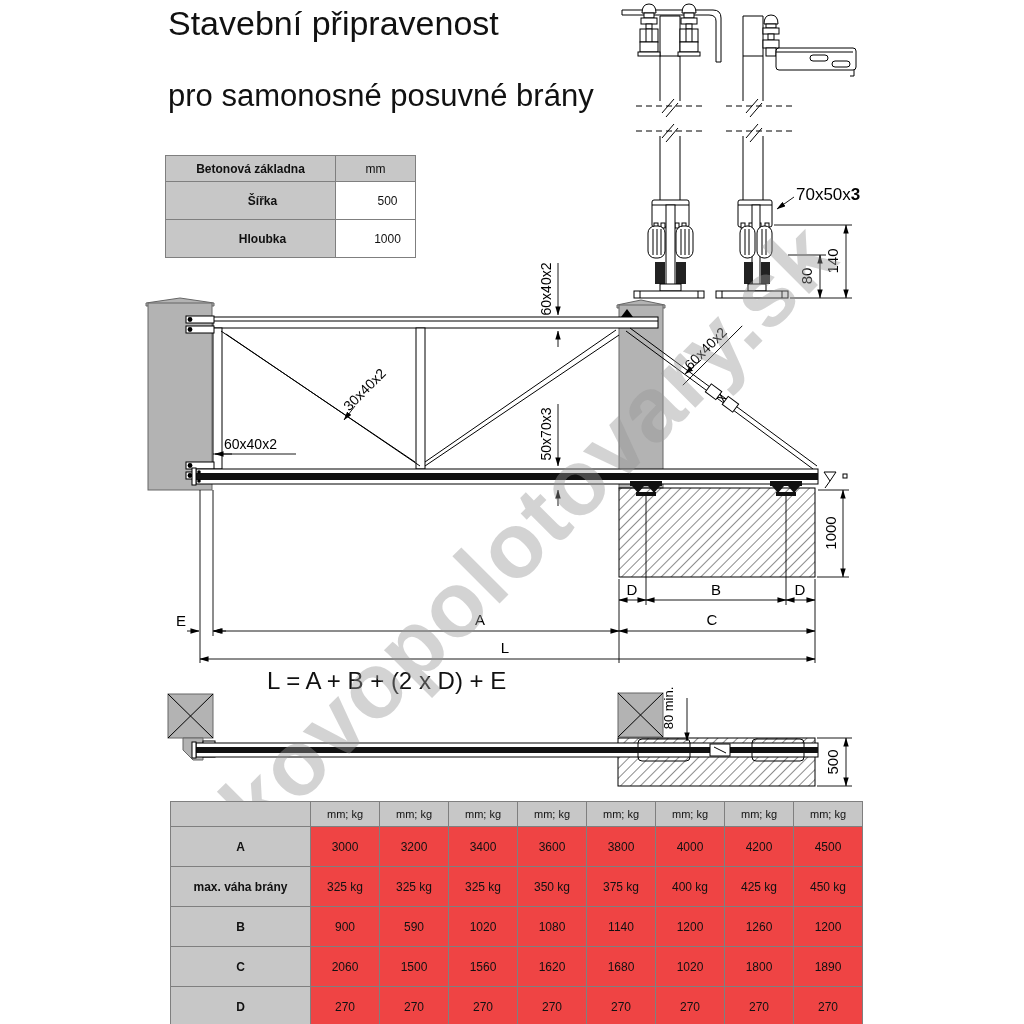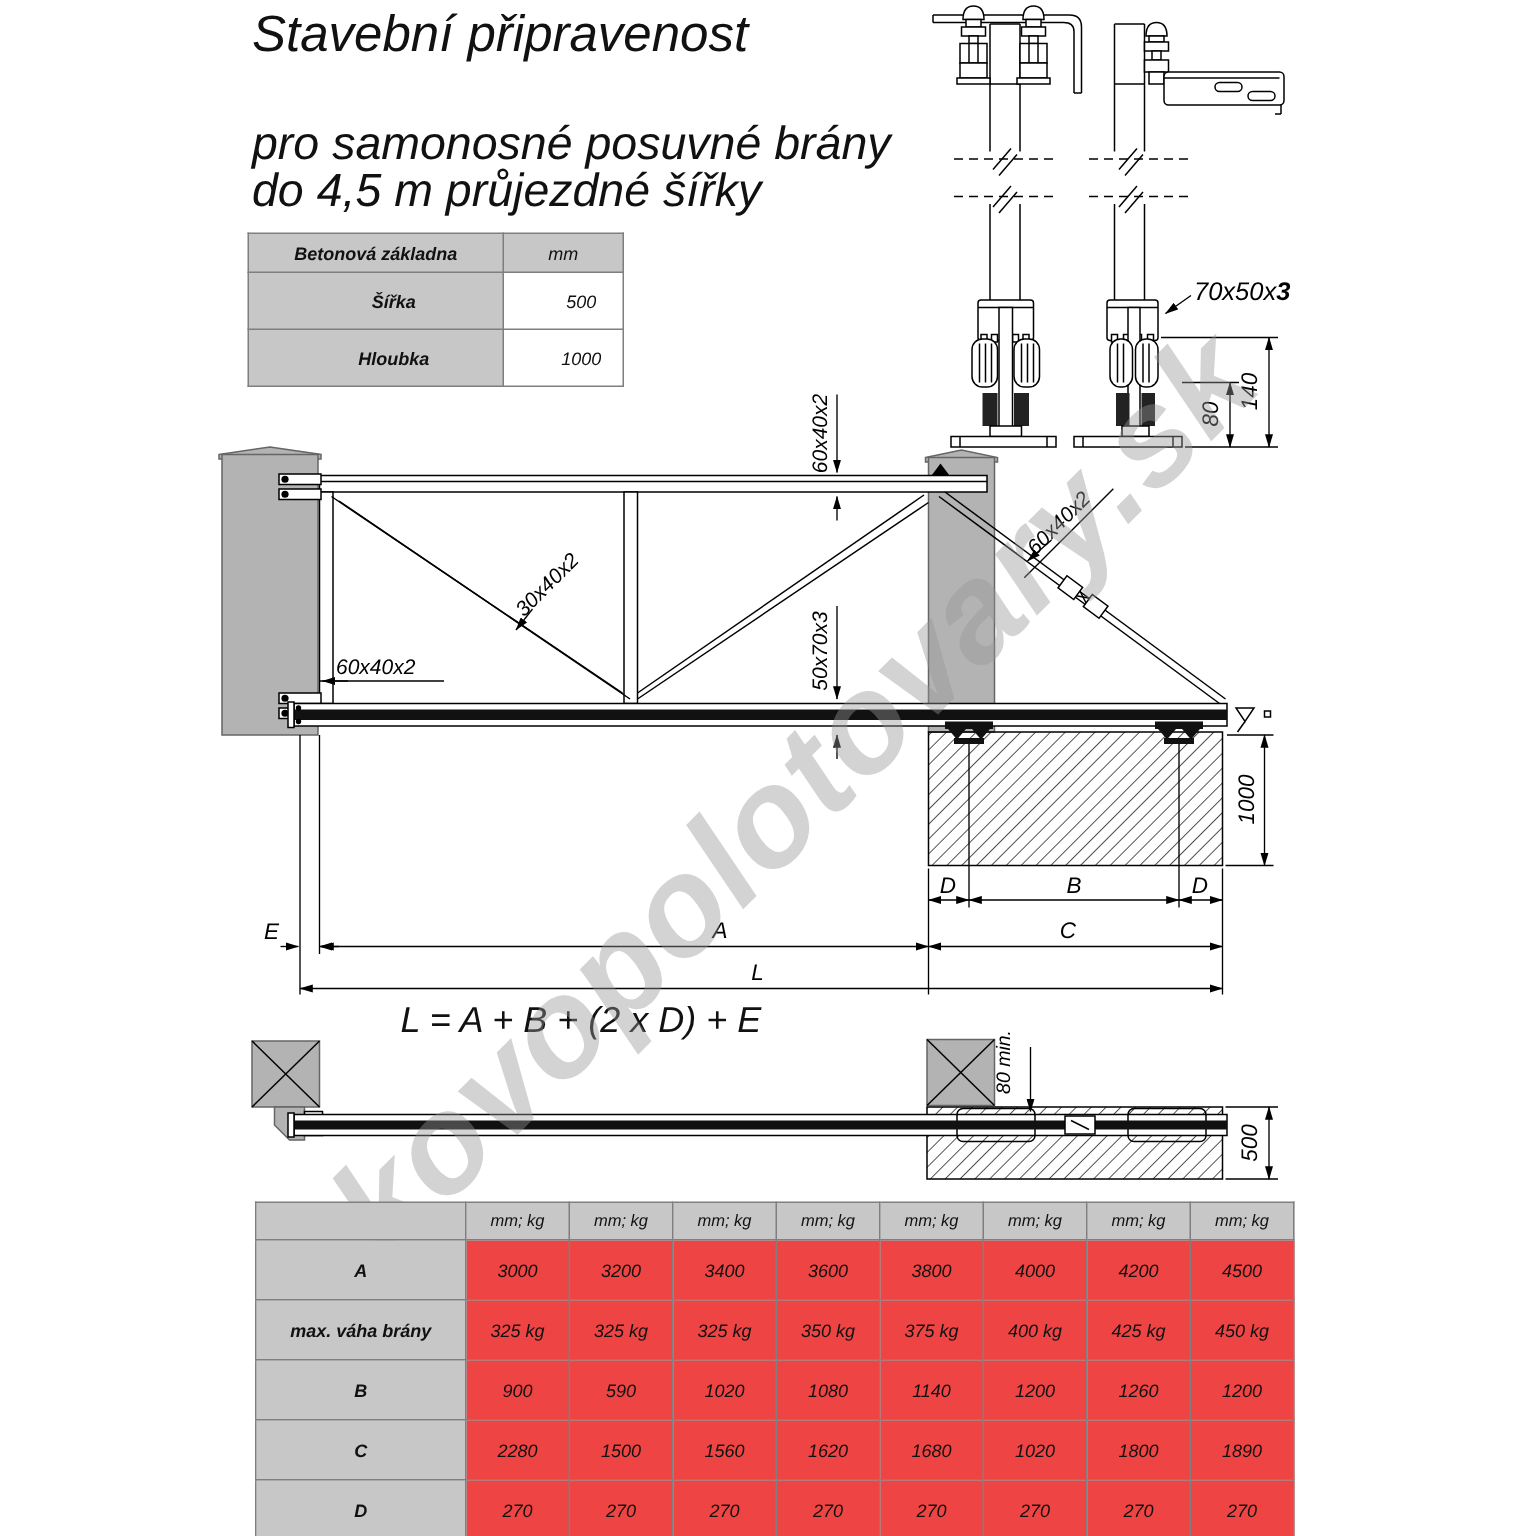--- a/index.html
+++ b/index.html
@@ -1,17 +1,17 @@
 <!DOCTYPE html>
 <html><head>
 <meta charset="utf-8">
 <style>
   html,body{margin:0;padding:0;background:#fff;}
   .page{position:relative;width:1024px;height:1024px;background:#fff;overflow:hidden;
-        font-family:"Liberation Sans",sans-serif;color:#111;font-style:italic;}
+        font-family:"Liberation Sans",sans-serif;color:#111;}
   .title{position:absolute;left:168px;top:4px;font-size:34px;font-weight:normal;}
   .subtitle{position:absolute;left:168px;top:80px;font-size:31px;line-height:31px;font-weight:normal;}
   .formulas{position:absolute;left:267px;top:664px;font-size:24px;line-height:34px;}
   table{border-collapse:collapse;}
   .ftable{position:absolute;left:165px;top:155px;font-size:12px;}
   .ftable td{border:1px solid #7f7f7f;text-align:center;vertical-align:middle;padding:0;}
   .ftable .g{background:#c7c7c7;}
   .ftable .lblcol{width:145px;}
   .ftable .valcol{width:55px;background:#fff;}
   .ftable .hrow td{height:25px;text-align:center;}
@@ -36,21 +36,20 @@
   .dash{stroke:#000;stroke-width:1;fill:none;stroke-dasharray:6 4;}
 </style>
 </head>
 <body>
 
 <div class="page">
 
   <div class="title">Stavební připravenost</div>
   <div class="subtitle">
     <div>pro samonosné posuvné brány</div>
-    <div>do 4,5 m průjezdné šířky</div>
   </div>
 
   <table class="ftable">
     <tbody>
         <tr class="hrow">
       <td class="g b lblcol">Betonová základna</td>
       <td class="g valcol" style="background:#c7c7c7;">mm</td>
     </tr>
     <tr class="drow">
       <td class="g b lblcol">Šířka</td>
@@ -438,21 +437,21 @@
       <td>590</td>
       <td>1020</td>
       <td>1080</td>
       <td>1140</td>
       <td>1200</td>
       <td>1260</td>
       <td>1200</td>
     </tr>
     <tr>
       <td class="lbl">C</td>
-      <td>2280</td>
+      <td>2060</td>
       <td>1500</td>
       <td>1560</td>
       <td>1620</td>
       <td>1680</td>
       <td>1020</td>
       <td>1800</td>
       <td>1890</td>
     </tr>
     <tr>
       <td class="lbl">D</td>

